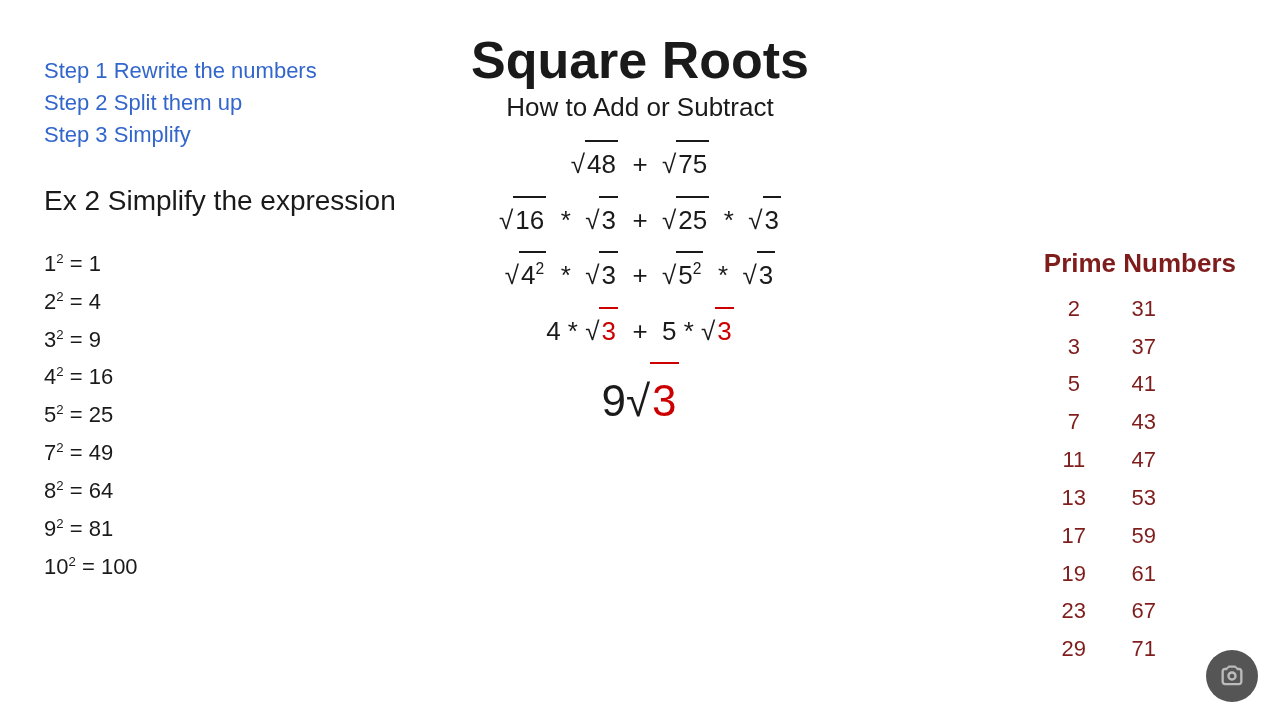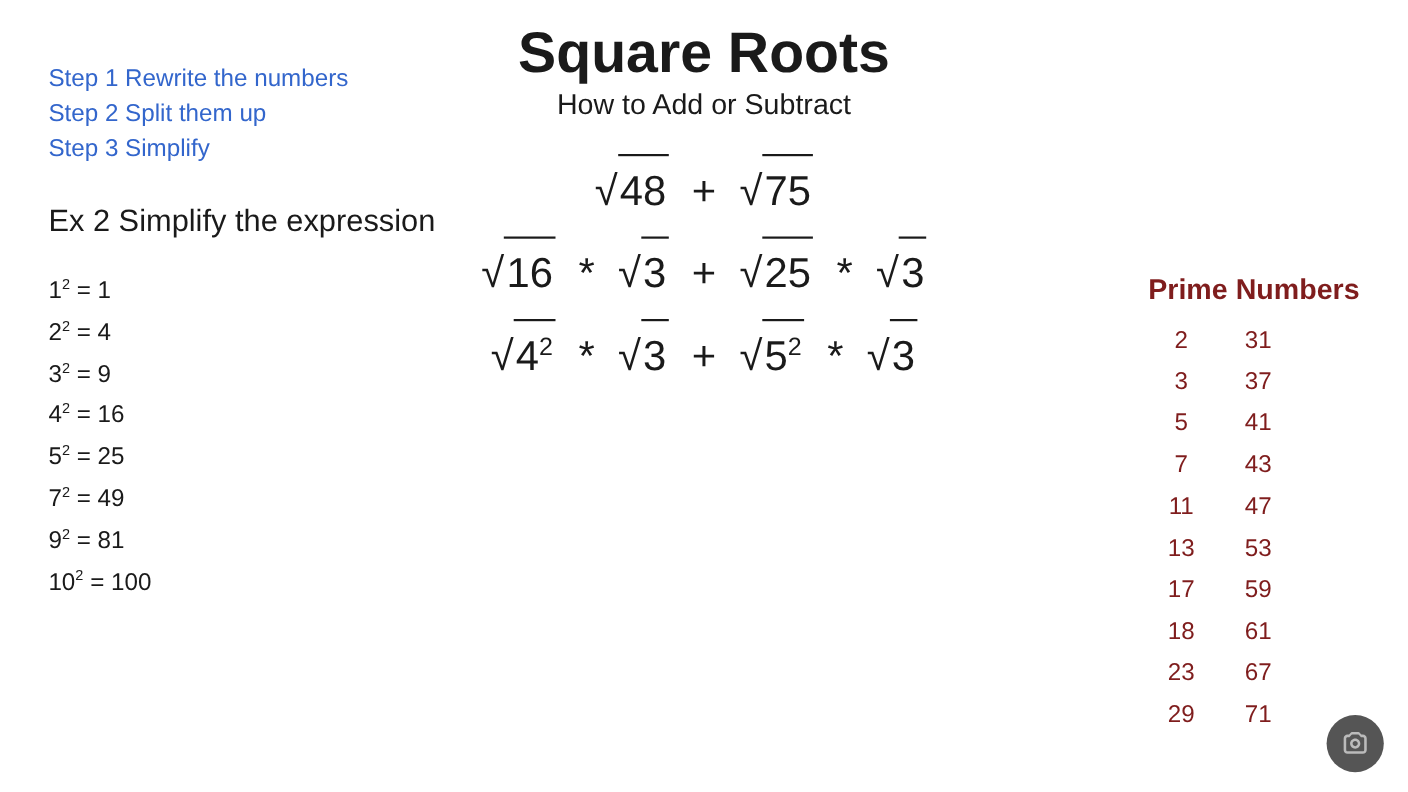--- a/index.html
+++ b/index.html
@@ -12,20 +12,21 @@
       position: relative;
     }
 
     
     .main-title {
       text-align: center;
       font-size: 52px;
       font-weight: bold;
       padding-top: 18px;
       color: #1a1a1a;
+      margin-top: 12px;
     }
     .subtitle {
       text-align: center;
       font-size: 26px;
       color: #1a1a1a;
       margin-top: 2px;
     }
 
     
     .steps {
@@ -53,21 +54,21 @@
       top: 130px;
       left: 0;
       right: 0;
       display: flex;
       flex-direction: column;
       align-items: center;
       gap: 0px;
     }
 
     .expr-row {
-      font-size: 38px;
+      font-size: 26px;
       color: #1a1a1a;
       line-height: 1.6;
       text-align: center;
     }
 
     
     .square-numbers {
       position: absolute;
       top: 245px;
       left: 44px;
@@ -180,30 +181,39 @@
     &nbsp;*&nbsp;
     <span>√<span class="overline-box">3</span></span>
     &nbsp;+&nbsp;
     <span>
       √<span class="overline-box">5<sup>2</sup></span>
     </span>
     &nbsp;*&nbsp;
     <span>√<span class="overline-box">3</span></span>
   </div>
 
-
+  <div class="expr-row" style="margin-top:10px;">
+    4 * √<span class="overline-box" style="color:#cc0000; border-color:#cc0000;">3</span>
+    &nbsp;+&nbsp;
+    5 * √<span class="overline-box" style="color:#cc0000; border-color:#cc0000;">3</span>
+  </div>
+
+  <div class="expr-row" style="margin-top:10px; font-size:44px;">
+    9√<span class="overline-box" style="color:#cc0000; border-color:#cc0000;">3</span>
+  </div>
 </div>
 
 <div class="square-numbers">
   <div>1<sup>2</sup> = 1</div>
   <div>2<sup>2</sup> = 4</div>
   <div>3<sup>2</sup> = 9</div>
   <div>4<sup>2</sup> = 16</div>
   <div>5<sup>2</sup> = 25</div>
   <div>7<sup>2</sup> = 49</div>
+  <div>8<sup>2</sup> = 64</div>
   <div>9<sup>2</sup> = 81</div>
   <div>10<sup>2</sup> = 100</div>
 </div>
 
 <div class="prime-numbers">
   <div class="section-title">Prime Numbers</div>
   <div class="prime-grid">
     <div>2</div>
       <div>31</div>
     <div>3</div>
@@ -211,21 +221,21 @@
     <div>5</div>
       <div>41</div>
     <div>7</div>
       <div>43</div>
     <div>11</div>
       <div>47</div>
     <div>13</div>
       <div>53</div>
     <div>17</div>
       <div>59</div>
-    <div>18</div>
+    <div>19</div>
       <div>61</div>
     <div>23</div>
       <div>67</div>
     <div>29</div>
       <div>71</div>
   </div>
 </div>
 
 <div class="camera-btn">
   <svg viewBox="0 0 24 24">

